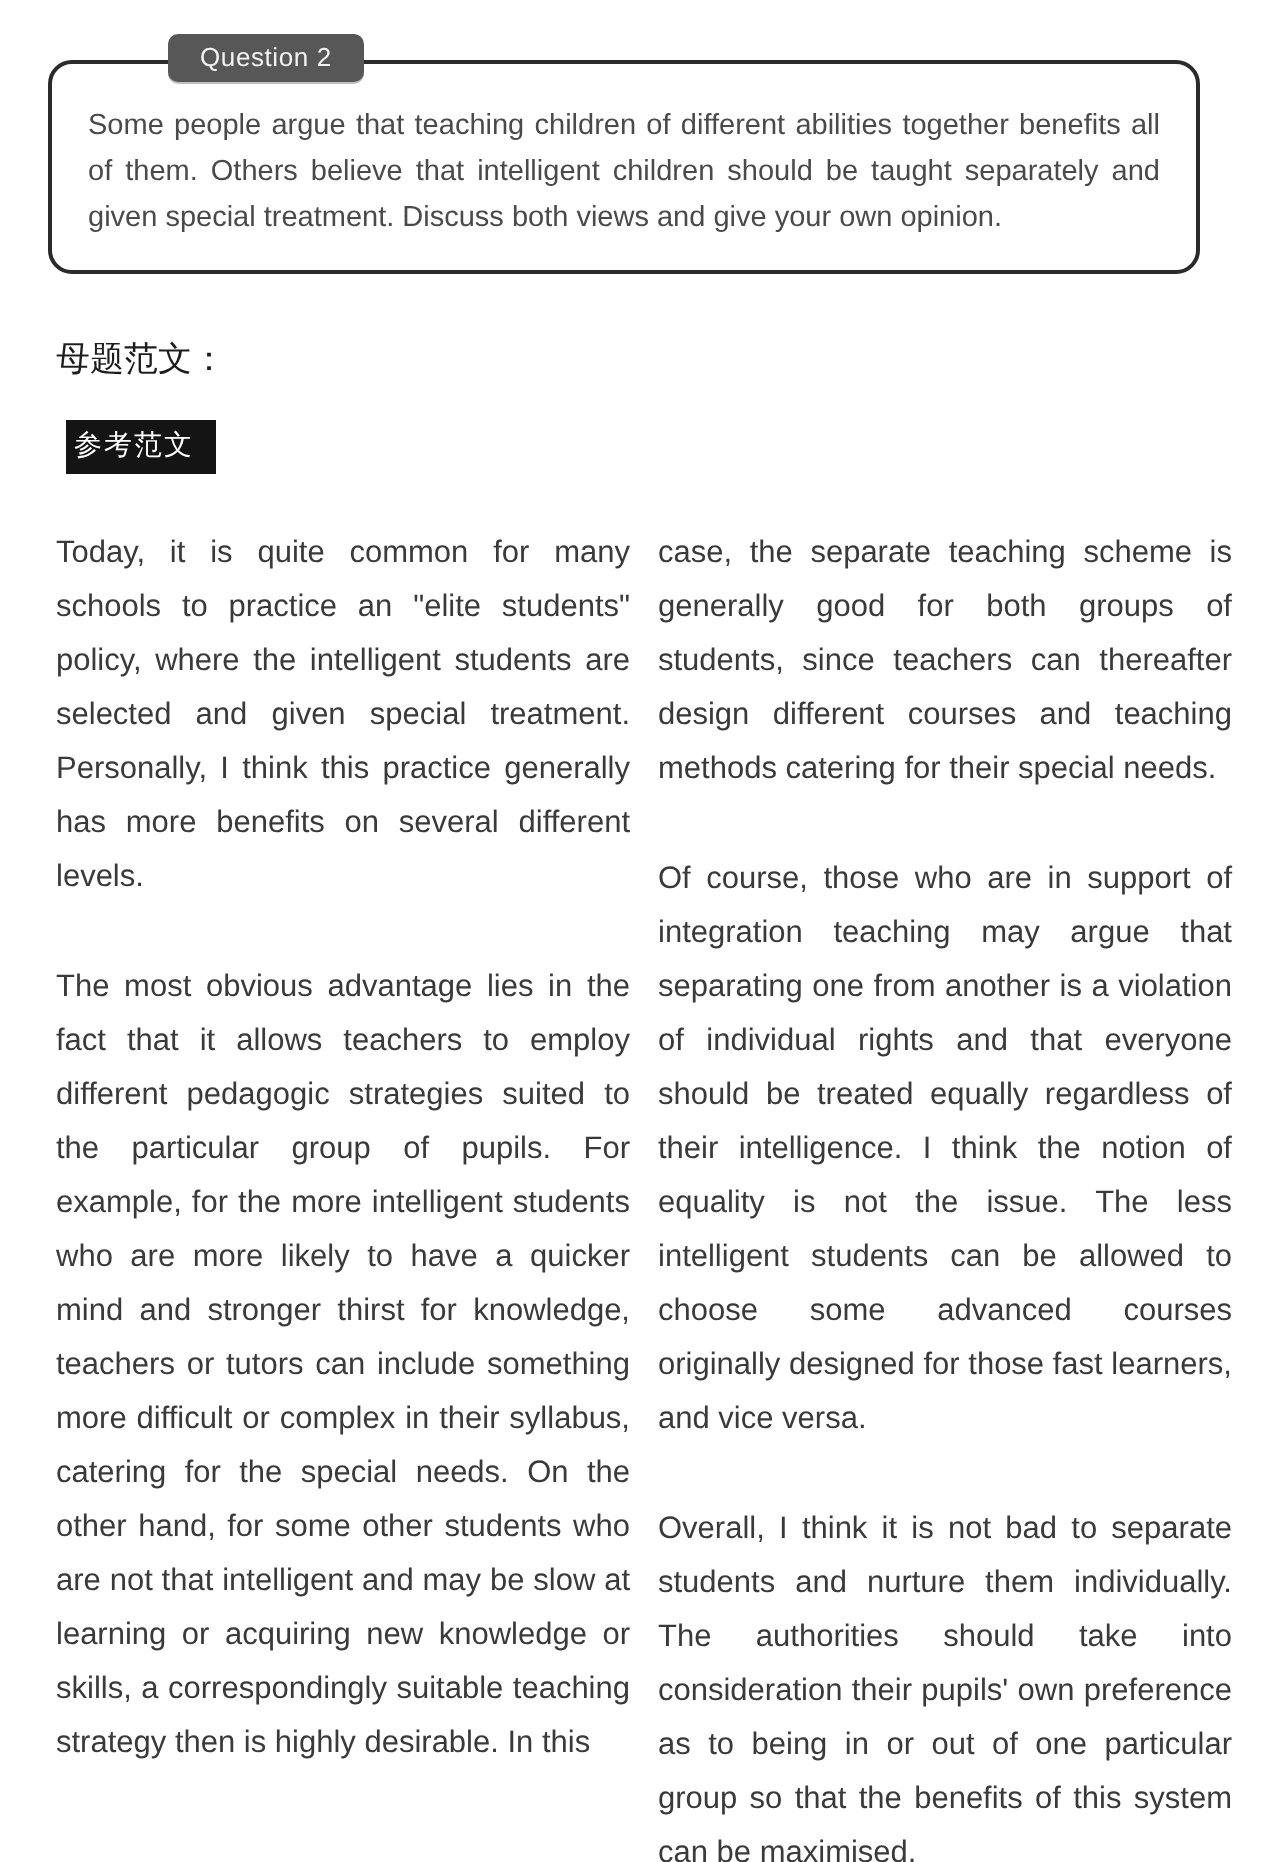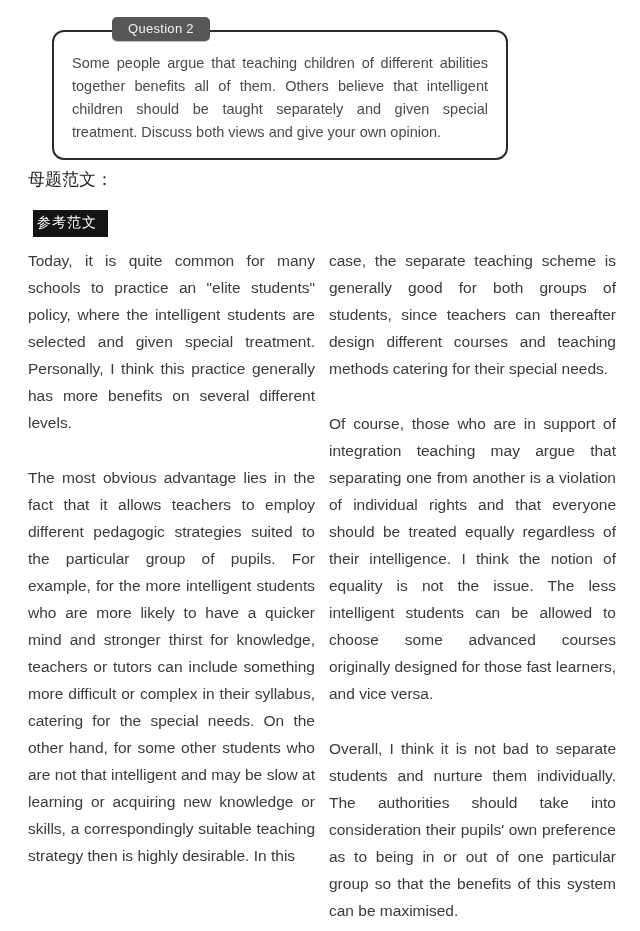--- a/index.html
+++ b/index.html
@@ -12,23 +12,23 @@
     position: relative;
     width: 640px;
     height: 931px;
     background: #ffffff;
     overflow: hidden;
   }
 
   
   .question-block {
     position: absolute;
-    left: 52px;
+    left: 24px;
     top: 30px;
-    width: 456px;
+    width: 576px;
     border: 2px solid #2b2b2b;
     border-radius: 12px;
     background: #ffffff;
     box-sizing: border-box;
     padding: 14px 16px 12px 16px;
   }
   .question-badge {
     position: absolute;
     top: -15px;
     left: 58px;
@@ -78,21 +78,21 @@
     box-sizing: border-box;
     padding: 0 24px 0 28px;
     display: flex;
     gap: 14px;
   }
   .essay-col {
     flex: 1 1 0;
     min-width: 0;
   }
   .essay-col p {
-    margin: 1px 0 28px 0;
+    margin: 17px 0 28px 0;
     color: #3a3a3a;
     font-size: 15.5px;
     line-height: 27px;
     text-align: justify;
   }
   .essay-col p:last-child {
     margin-bottom: 0;
   }
 </style>
 </head>

